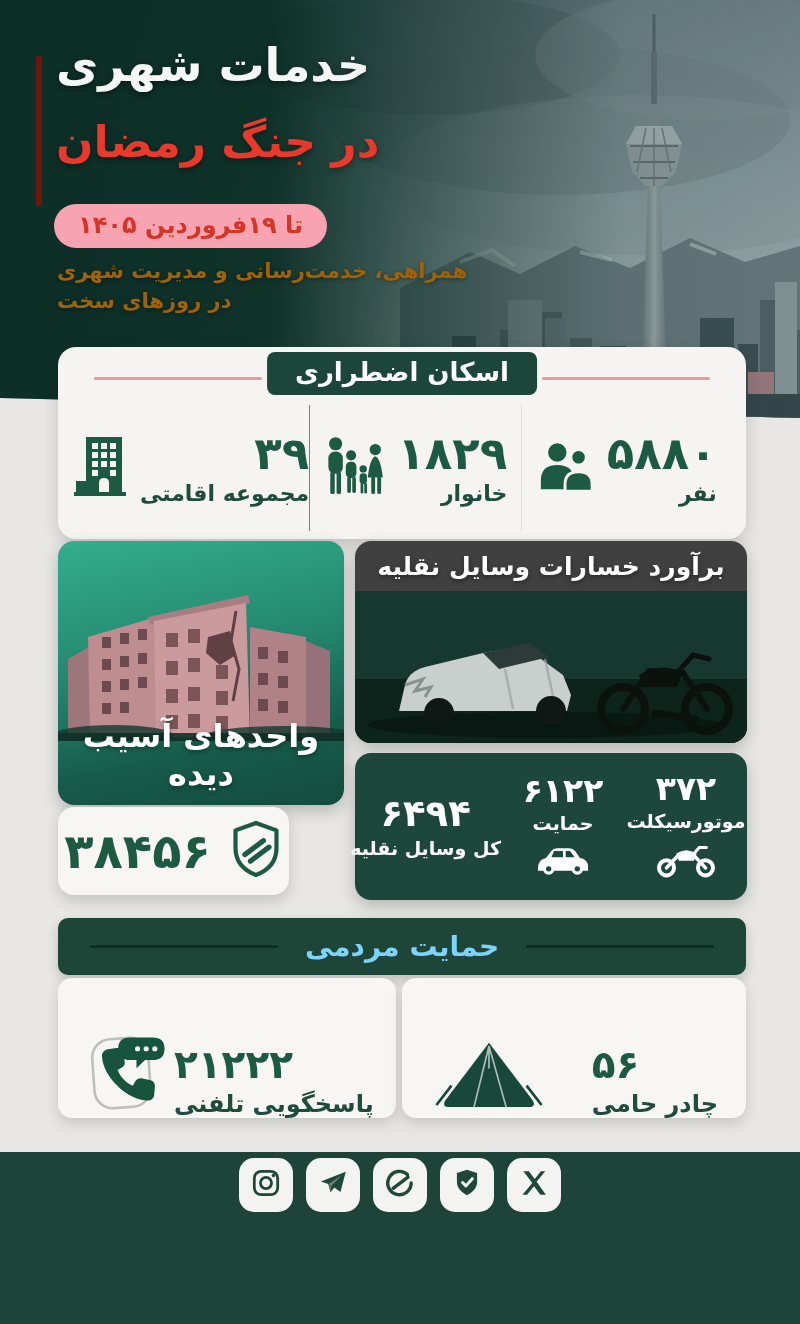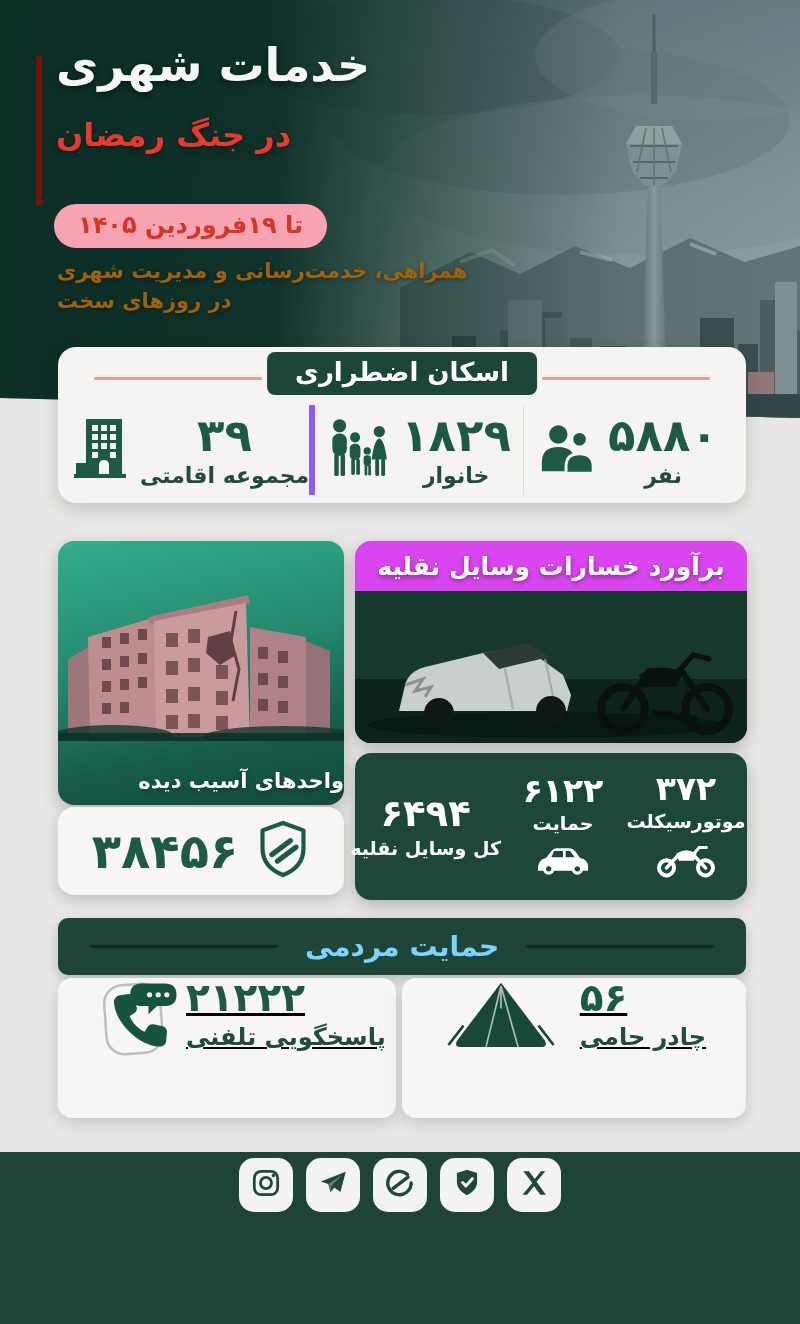--- a/index.html
+++ b/index.html
@@ -11,70 +11,70 @@
   
   .hero { position:absolute; left:0; top:0; width:800px; height:420px;
           clip-path:polygon(0 0,100% 0,100% 418px,0 398px); }
   .hero svg.hero-art { position:absolute; inset:0; width:100%; height:100%; }
   .red-accent-bar { position:absolute; left:36px; top:56px; width:6px; height:150px;
           background:#6e150d; border-radius:2px; }
   .title1 { position:absolute; left:56px; top:38px; direction:rtl;
           color:#f5f7f6; font-size:46px; font-weight:bold; white-space:nowrap;
           text-shadow:0 2px 6px rgba(0,0,0,.45); }
   .title2 { position:absolute; left:56px; top:116px; direction:rtl;
-          color:#e8392b; font-size:32px; font-weight:bold; white-space:nowrap;
+          color:#e8392b; font-size:44px; font-weight:bold; white-space:nowrap;
           text-shadow:0 2px 6px rgba(0,0,0,.4); }
   .date-pill { position:absolute; left:54px; top:204px; background:#f8a3b1;
           color:#d43527; font-size:24px; font-weight:bold; padding:7px 24px 9px;
           border-radius:24px; white-space:nowrap; }
   .subtitle { position:absolute; left:57px; top:256px; direction:rtl; text-align:left;
           color:#a16207; font-size:21px; font-weight:bold; line-height:1.45;
           text-shadow:0 1px 4px rgba(0,0,0,.4); }
 
   
   .card { position:absolute; background:#f5f4f2; border-radius:18px;
           box-shadow:0 6px 16px rgba(30,40,35,.18); }
   .num  { color:#1d5a45; font-weight:bold; line-height:1; }
   .lbl  { color:#1f4c3e; font-weight:bold; }
 
   
-  .housing-card { left:58px; top:347px; width:688px; height:156px;padding-left:10px; }
+  .housing-card { left:58px; top:347px; width:688px; height:192px;padding-left:10px; }
   .sec-head-box { position:absolute; left:50%; transform:translateX(-50%); top:5px;
           background:#1c4639; color:#fff; font-size:26px; font-weight:bold;
           padding:5px 28px 8px; border-radius:8px; white-space:nowrap; z-index:2; }
   .pink-line { position:absolute; top:30px; width:168px; height:3px;
           background:#e89a97; border-radius:2px; }
   .pink-line.pl-left  { left:36px; }
   .pink-line.pl-right { right:36px; }
   .stats-row { position:absolute; left:14px; right:14px; top:58px; bottom:8px;
           display:flex; direction:rtl; }
   .stat { flex:1; display:flex; align-items:center; justify-content:center; gap:12px; }
-  .stat.mid { border-left:6px solid #8b5cf6; border-right:1px solid #dedcd7; }
-  .stat .stack { display:flex; flex-direction:column; align-items:center; }
+  .stat.mid { border-left:1px solid #8b5cf6; border-right:1px solid #dedcd7; }
+  .stat .stack { display:flex; flex-direction:column; align-items:flex-start; }
   .stat .num { font-size:45px; }
   .stat .lbl { font-size:22px; margin-top:5px; white-space:nowrap; }
 
   
   .damaged-card { position:absolute; left:58px; top:541px; width:286px; height:264px;
           border-radius:16px; overflow:hidden;
           background:linear-gradient(168deg,#33ae8d 0%,#23866d 45%,#175richtig 0) ; 
           background:linear-gradient(168deg,#33ae8d 0%,#23866d 45%,#175b4a 75%,#134c3e 100%);
           box-shadow:0 6px 16px rgba(30,40,35,.25); }
   .damaged-card svg { position:absolute; left:0; top:0; }
-  .damaged-title { position:absolute; left:0; right:0; bottom:12px; text-align:right;
-          color:#fff; font-size:21px; font-weight:bold;
+  .damaged-title { position:absolute; left:0; right:0; bottom:12px; text-align:center;
+          color:#fff; font-size:32px; font-weight:bold;
           text-shadow:0 2px 5px rgba(0,0,0,.35); }
-  .damaged-count { position:absolute; left:58px; top:807px; width:286px; height:88px;
+  .damaged-count { position:absolute; left:58px; top:807px; width:231px; height:88px;
           background:#f7f6f4; border-radius:16px; box-shadow:0 6px 14px rgba(30,40,35,.18);
           display:flex; direction:rtl; align-items:center; justify-content:center; gap:18px; }
   .damaged-count .num { font-size:48px; }
 
   
   .vehicle-card { position:absolute; left:355px; top:541px; width:392px; height:202px;
-          background:#d946ef; border-radius:16px; overflow:hidden;
+          background:#404040; border-radius:16px; overflow:hidden;
           box-shadow:0 6px 16px rgba(30,40,35,.25); }
   .vehicle-title { position:relative; z-index:2; text-align:center; padding-top:11px;
           color:#fff; font-size:25px; font-weight:bold;
           text-shadow:0 2px 5px rgba(0,0,0,.4); }
   .vehicle-card svg { position:absolute; left:0; bottom:0; }
   .vehicle-stats { position:absolute; left:355px; top:753px; width:392px; height:147px;
           background:#1d473b; border-radius:16px; box-shadow:0 6px 16px rgba(30,40,35,.25);
           display:flex; direction:rtl; align-items:center; }
   .vcol { display:flex; flex-direction:column; align-items:center; justify-content:center; }
   .vcol .vnum { color:#fff; font-size:33px; font-weight:bold; line-height:1.1; }
@@ -90,22 +90,22 @@
   .support-head { position:absolute; left:58px; top:918px; width:688px; height:57px;
           background:#1d4639; border-radius:10px; display:flex; align-items:center;
           justify-content:center; color:#7dd3fc; font-size:28px; font-weight:bold;
           box-shadow:0 5px 12px rgba(30,40,35,.22); }
   .support-head::before, .support-head::after { content:""; position:absolute; top:27px;
           width:188px; height:3px; background:rgba(4,18,13,.5); border-radius:2px; }
   .support-head::before { left:32px; }
   .support-head::after  { right:32px; }
   .support-card { position:absolute; top:978px; height:140px; background:#f7f6f4;
           border-radius:14px; box-shadow:0 6px 14px rgba(30,40,35,.16);
-          display:flex; direction:ltr; align-items:flex-start; justify-content:space-between;
-          padding:0 40px;text-decoration:underline; }
+          display:flex; direction:ltr; align-items:flex-end; justify-content:space-between;
+          padding:0 28px; }
   .support-card.phone { left:58px;  width:338px; }
   .support-card.tent  { left:402px; width:344px; }
   .support-card .stack { display:flex; flex-direction:column; align-items:flex-end; direction:rtl; }
   .support-card .num { font-size:39px; }
   .support-card .lbl { font-size:24px; margin-top:6px; white-space:nowrap; }
 
   
   .footer { position:absolute; left:0; top:1152px; width:800px; height:172px;
           background:#1e443a; }
   .social-row { position:absolute; left:0; right:0; top:6px; display:flex; direction:ltr;

